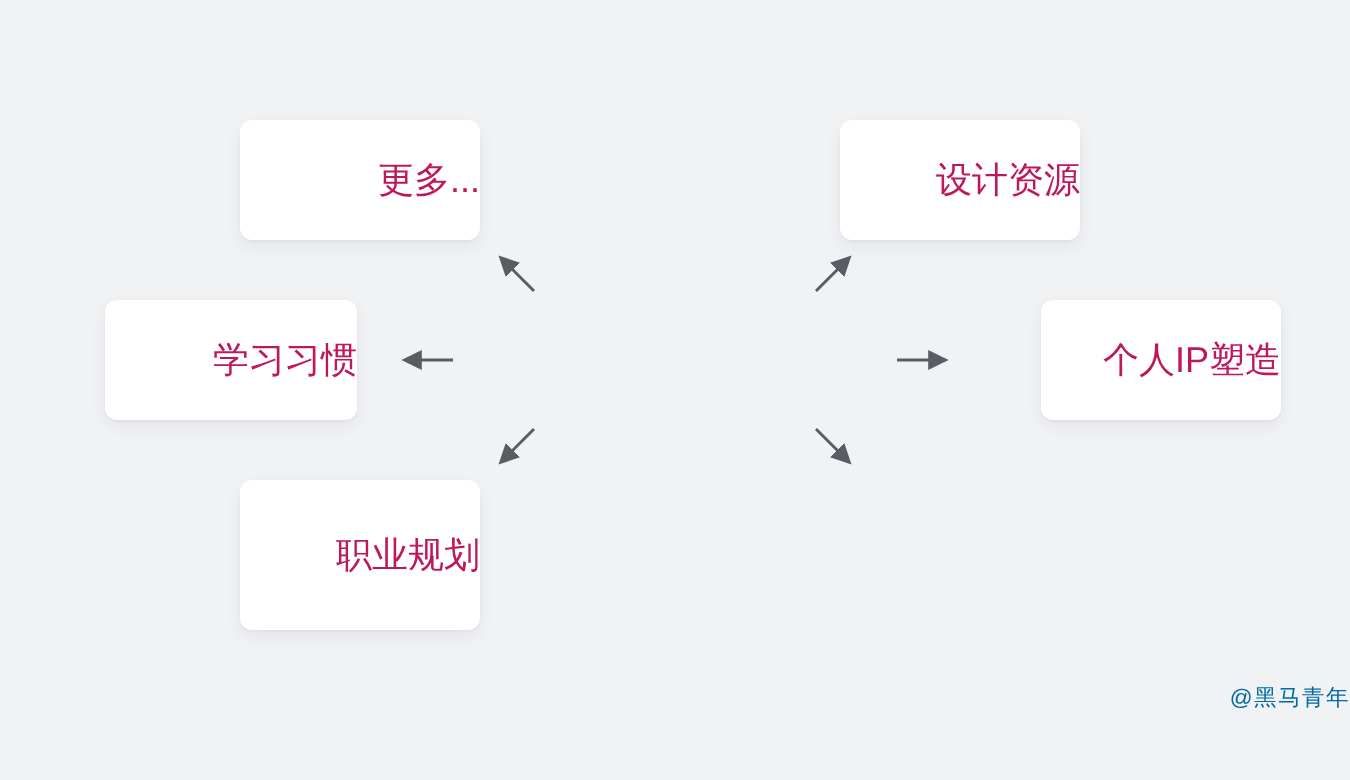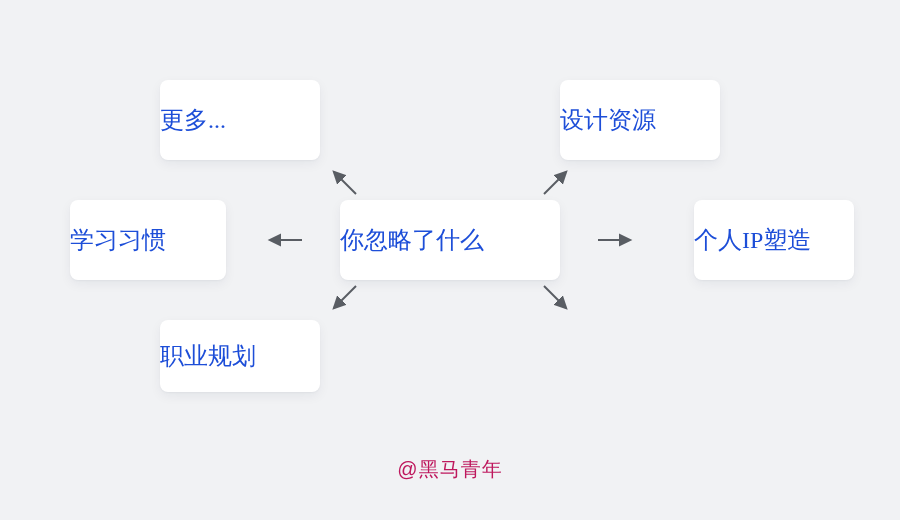--- a/index.html
+++ b/index.html
@@ -23,43 +23,42 @@
     width: 900px;
     height: 520px;
     pointer-events: none;
   }
   .node {
     position: absolute;
     background: #ffffff;
     border-radius: 8px;
     display: flex;
     align-items: center;
-    justify-content: flex-start;
+    justify-content: flex-end;
     font-size: 24px;
-    color: #1d4ed8;
+    color: #be185d;
     box-shadow: 0 1px 2px rgba(25, 35, 60, 0.04), 0 4px 12px rgba(25, 35, 60, 0.06);
     cursor: pointer;
     white-space: nowrap;
-    font-family: Liberation Serif, serif;
   }
   .node-center       { left: 340px; top: 200px; width: 220px; height: 80px; }
   .node-more         { left: 160px; top:  80px; width: 160px; height: 80px; }
   .node-design       { left: 560px; top:  80px; width: 160px; height: 80px; }
-  .node-study        { left:  70px; top: 200px; width: 156px; height: 80px; }
+  .node-study        { left:  70px; top: 200px; width: 168px; height: 80px; }
   .node-ip           { left: 670px; top: 200px; width: 160px; height: 80px; margin-left: 24px; }
-  .node-career       { left: 160px; top: 320px; width: 160px; height: 72px; }
+  .node-career       { left: 160px; top: 320px; width: 160px; height: 100px; }
   .node-time         { left: 580px; top: 320px; width: 160px; height: 80px; }
   .watermark {
     position: absolute;
     left: 0;
     right: 0;
     top: 456px;
-    text-align: center;
-    font-size: 20px;
-    color: #be185d;
+    text-align: right;
+    font-size: 15px;
+    color: #0369a1;
     letter-spacing: 1px;
     user-select: none;
   }
 </style>
 </head>
 <body>
 
 <div class="canvas">
 
   <svg class="arrow-layer" width="900" height="520" viewBox="0 0 900 520" xmlns="http://www.w3.org/2000/svg">
@@ -81,23 +80,20 @@
   </div>
 
   <div class="node node-design">
     <span>设计资源</span>
   </div>
 
   <div class="node node-study">
     <span>学习习惯</span>
   </div>
 
-  <div class="node node-center">
-    <span>你忽略了什么</span>
-  </div>
 
   <div class="node node-ip">
     <span>个人IP塑造</span>
   </div>
 
   <div class="node node-career">
     <span>职业规划</span>
   </div>
 
 

